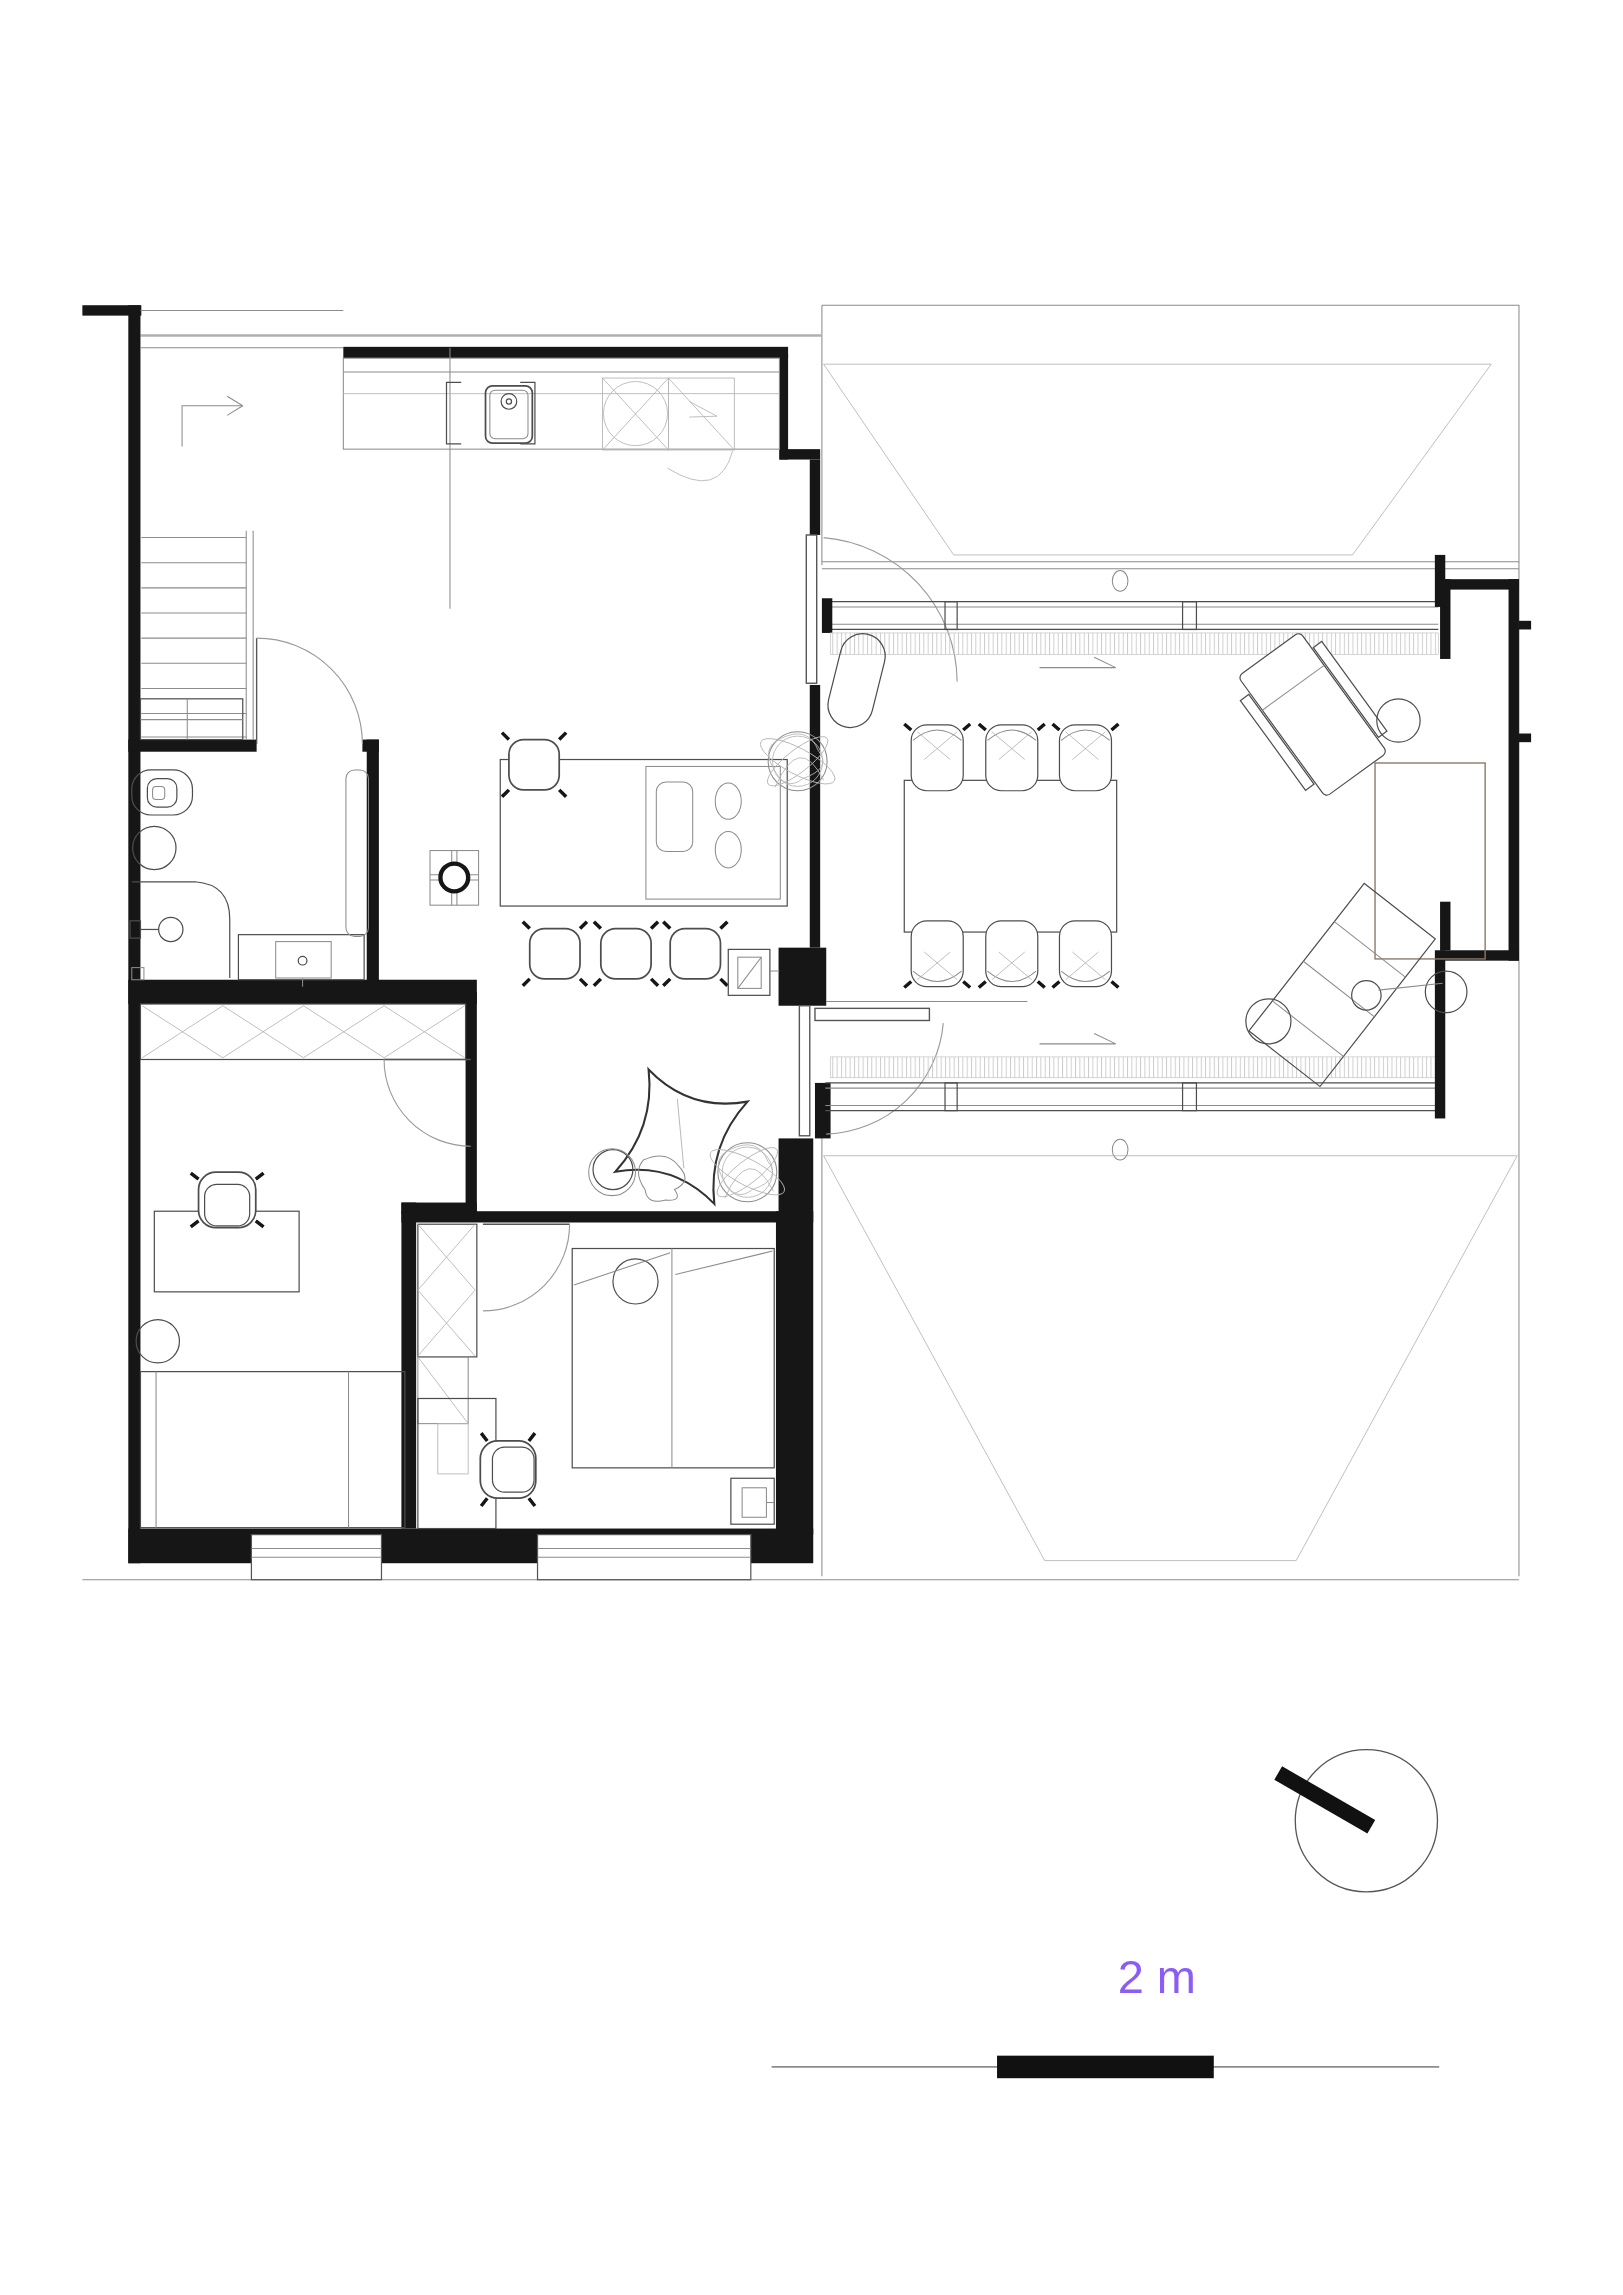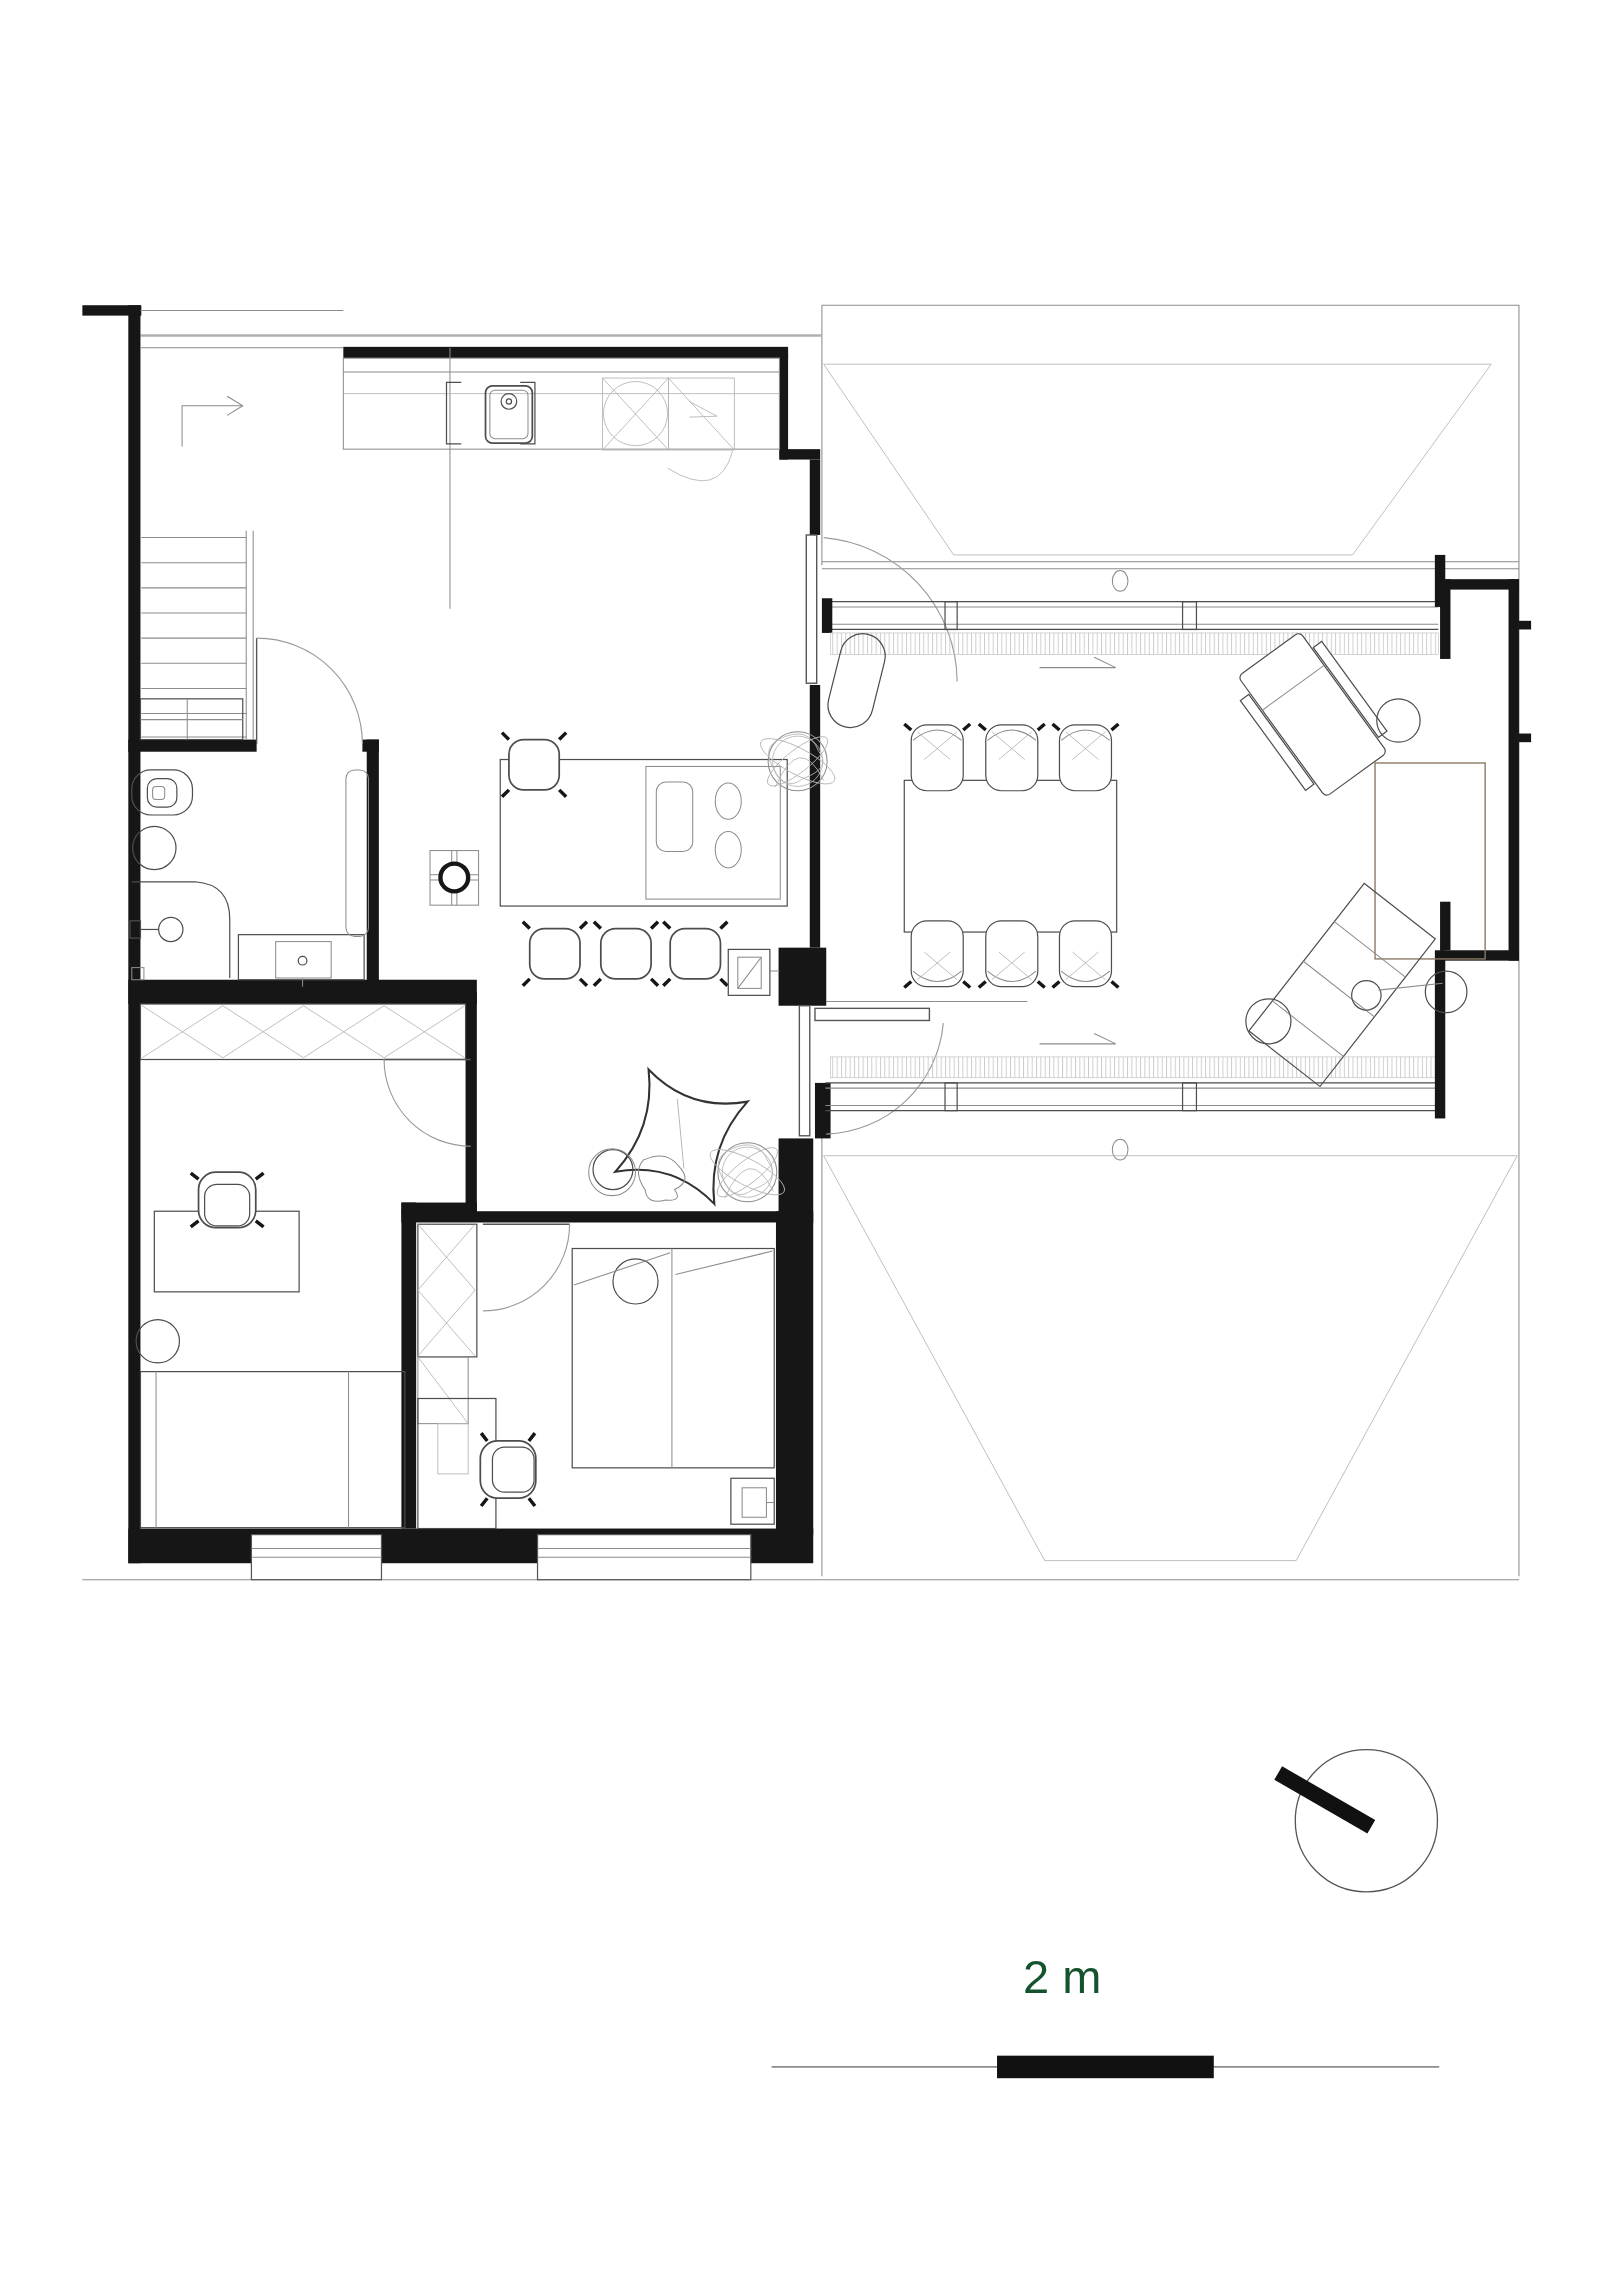--- a/index.html
+++ b/index.html
@@ -11,22 +11,22 @@
   .f  {fill:none;stroke:#4d4d4d;stroke-width:2;}                
   .f1 {fill:none;stroke:#4d4d4d;stroke-width:1.4;}
   .wf {fill:#ffffff;stroke:#4d4d4d;stroke-width:2;}
   .wf1{fill:#ffffff;stroke:#4d4d4d;stroke-width:1.4;}
   .t  {fill:none;stroke:#8c8c8c;stroke-width:1.2;}              
   .xl {fill:none;stroke:#b5b5b5;stroke-width:1;}                
   .arc{fill:none;stroke:#9a9a9a;stroke-width:1.3;}              
   .lf {fill:#ffffff;stroke:#555555;stroke-width:1.6;}           
   .tk {stroke:#161616;stroke-width:4;fill:none;}                
   .wood{fill:none;stroke:#8a7a66;stroke-width:1.6;}
-  .scale-label{position:absolute;left:1023px;top:1949px;width:173px;text-align:left;
-               font-size:47px;color:#14532d;}
+  .scale-label{position:absolute;left:1023px;top:1949px;width:173px;text-align:right;
+               font-size:47px;color:#8b5cf6;}
 </style>
 </head>
 <body>
 
 <div class="sheet">
 <svg width="1623" height="2295" viewBox="0 0 1872 2647">
 
   <defs>
     <pattern id="hatch" width="5" height="12" patternUnits="userSpaceOnUse">
       <line x1="0.6" y1="0" x2="0.6" y2="12" stroke="#c4c4c4" stroke-width="1"></line>

